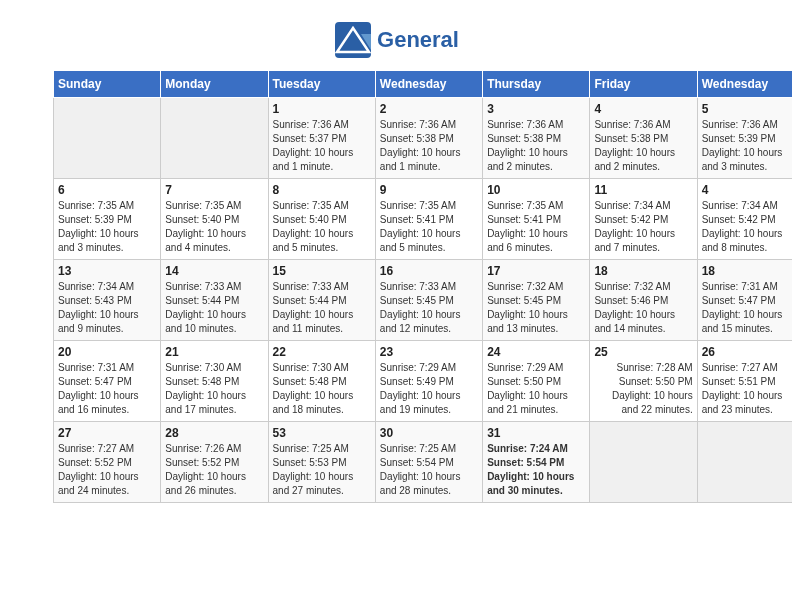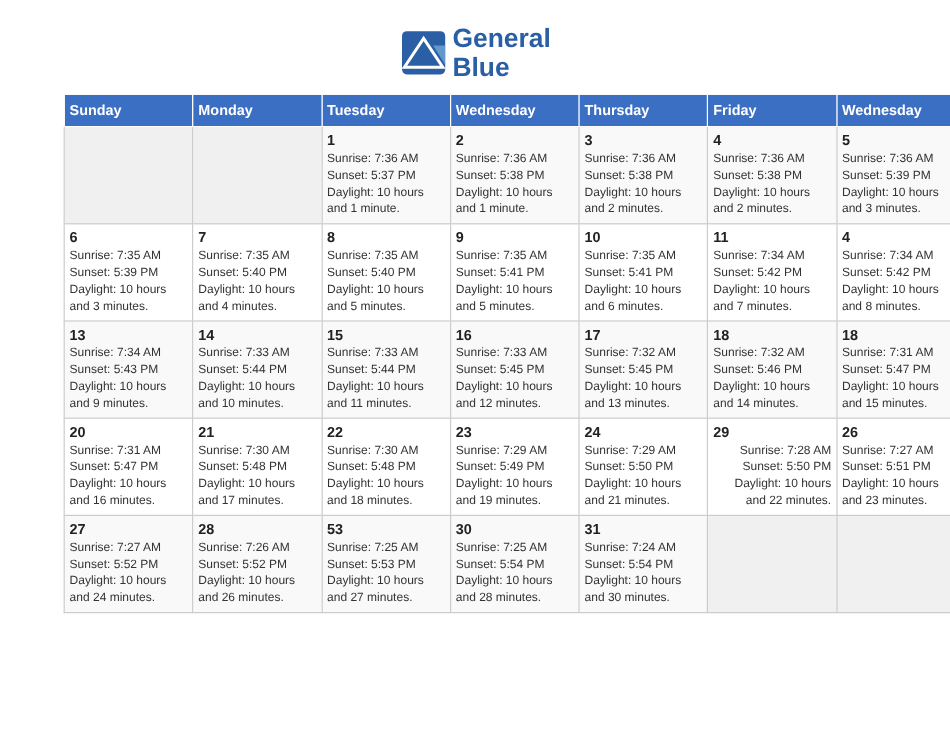--- a/index.html
+++ b/index.html
@@ -101,21 +101,20 @@
   <div class="logo">
     <div class="logo-icon">
       <svg width="40" height="40" viewBox="0 0 40 40">
         <rect x="2" y="2" width="36" height="36" rx="4" fill="#2a5fa5"></rect>
         <polygon points="20,8 36,32 4,32" fill="none" stroke="#fff" stroke-width="2.5"></polygon>
         <polygon points="28,14 38,14 38,30" fill="#7ab0e0" opacity="0.7"></polygon>
       </svg>
     </div>
     <div class="logo-text">
       <div>General</div>
-      <div>Blue</div>
     </div>
   </div>
 </div>
 
 <table>
   <thead>
     <tr>
       <th>Sunday</th>
       <th>Monday</th>
       <th>Tuesday</th>
@@ -273,21 +272,21 @@
 Sunset: 5:49 PM
 Daylight: 10 hours and 19 minutes.</div>
         </td>
         <td>
           <span class="day-num">24</span>
           <div class="day-info" style="white-space: pre-line;">Sunrise: 7:29 AM
 Sunset: 5:50 PM
 Daylight: 10 hours and 21 minutes.</div>
         </td>
         <td>
-          <span class="day-num">29</span>
+          <span class="day-num">25</span>
           <div class="day-info" style="white-space: pre-line; text-align: right;">Sunrise: 7:28 AM
 Sunset: 5:50 PM
 Daylight: 10 hours and 22 minutes.</div>
         </td>
         <td>
           <span class="day-num">26</span>
           <div class="day-info" style="white-space: pre-line;">Sunrise: 7:27 AM
 Sunset: 5:51 PM
 Daylight: 10 hours and 23 minutes.</div>
         </td>
@@ -312,21 +311,21 @@
 Daylight: 10 hours and 27 minutes.</div>
         </td>
         <td>
           <span class="day-num">30</span>
           <div class="day-info" style="white-space: pre-line;">Sunrise: 7:25 AM
 Sunset: 5:54 PM
 Daylight: 10 hours and 28 minutes.</div>
         </td>
         <td>
           <span class="day-num">31</span>
-          <div class="day-info" style="white-space: pre-line;">Sunrise: 7:24 AM
+          <div class="day-info" style="white-space: pre-line; font-weight: bold;">Sunrise: 7:24 AM
 Sunset: 5:54 PM
 Daylight: 10 hours and 30 minutes.</div>
         </td>
         <td class="empty-cell"></td>
         <td class="empty-cell"></td>
       </tr>
     </tbody>
 </table>
 
 </body></html>

